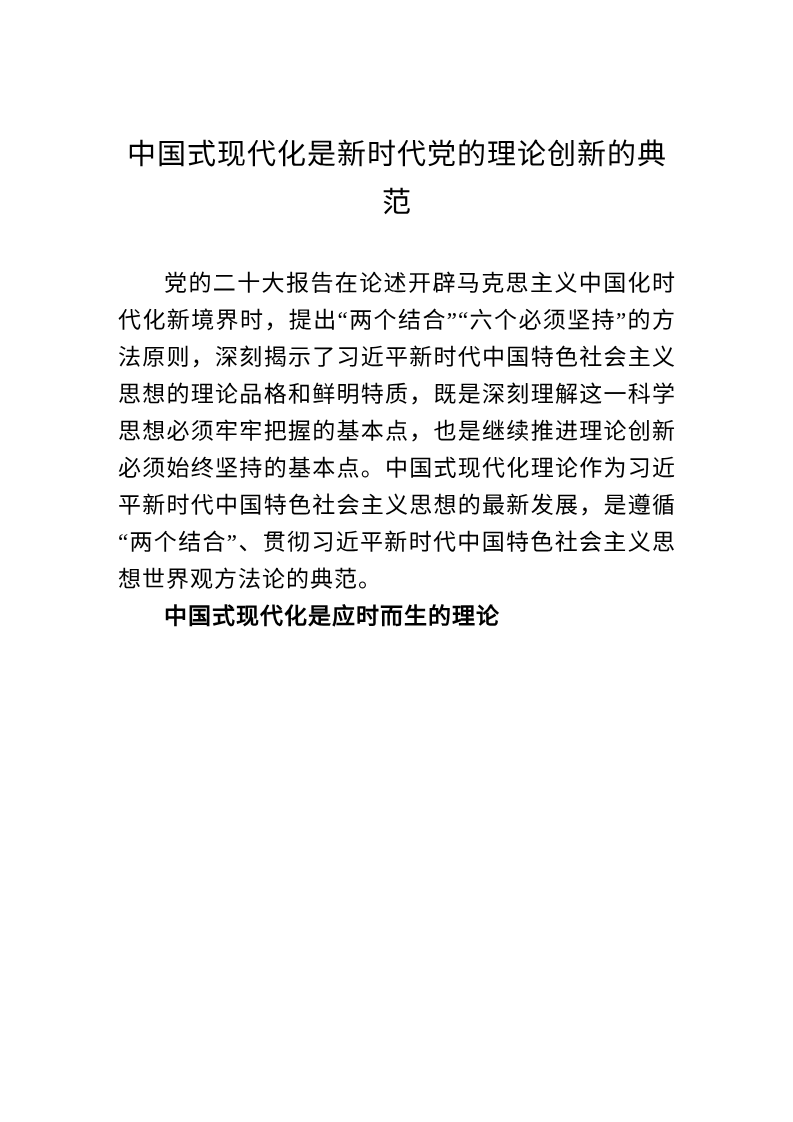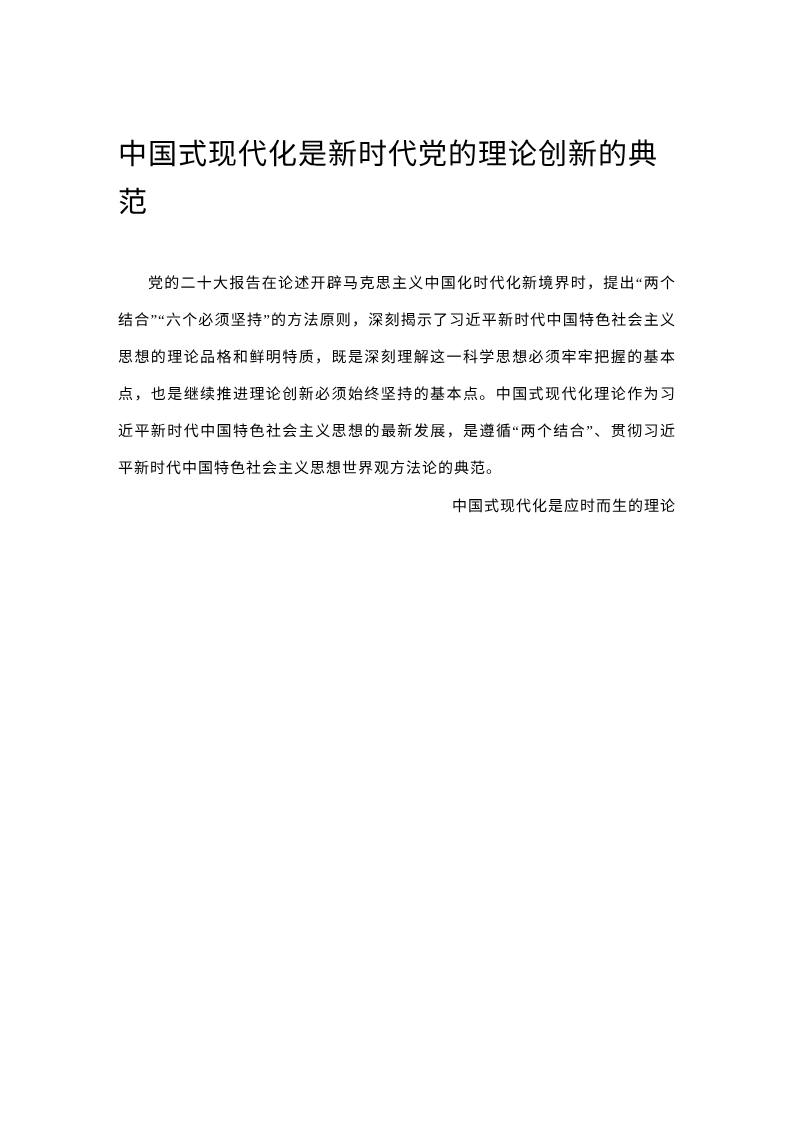--- a/index.html
+++ b/index.html
@@ -19,41 +19,41 @@
     color: #000000;
     font-family: "Liberation Serif", "DejaVu Serif", serif;
   }
   .doc-title {
     margin: 0 0 39px 0;
     font-family: "Liberation Sans", "DejaVu Sans", sans-serif;
     font-weight: normal;
     font-size: 29px;
     line-height: 48px;
     letter-spacing: 1px;
-    text-align: left;
+    text-align: center;
     color: #000000;
   }
   .doc-body p {
     margin: 0;
-    font-size: 15px;
+    font-size: 23px;
     line-height: 37px;
     letter-spacing: 1px;
     text-align: justify;
     text-justify: inter-character;
     text-indent: 2em;
     color: #000000;
   }
   .doc-body p.body {
     font-family: "Liberation Serif", "DejaVu Serif", serif;
     font-weight: normal;
   }
   .doc-body p.heading {
     font-family: "Liberation Sans", "DejaVu Sans", sans-serif;
-    font-weight: normal;
-    text-align: right;
+    font-weight: bold;
+    text-align: left;
   }
 </style>
 </head>
 <body>
 
 <div class="page">
   <h1 class="doc-title">中国式现代化是新时代党的理论创新的典范</h1>
   <div class="doc-body">
       <p class="body">党的二十大报告在论述开辟马克思主义中国化时代化新境界时，提出“两个结合”“六个必须坚持”的方法原则，深刻揭示了习近平新时代中国特色社会主义思想的理论品格和鲜明特质，既是深刻理解这一科学思想必须牢牢把握的基本点，也是继续推进理论创新必须始终坚持的基本点。中国式现代化理论作为习近平新时代中国特色社会主义思想的最新发展，是遵循“两个结合”、贯彻习近平新时代中国特色社会主义思想世界观方法论的典范。</p>
       <p class="heading">中国式现代化是应时而生的理论</p>

